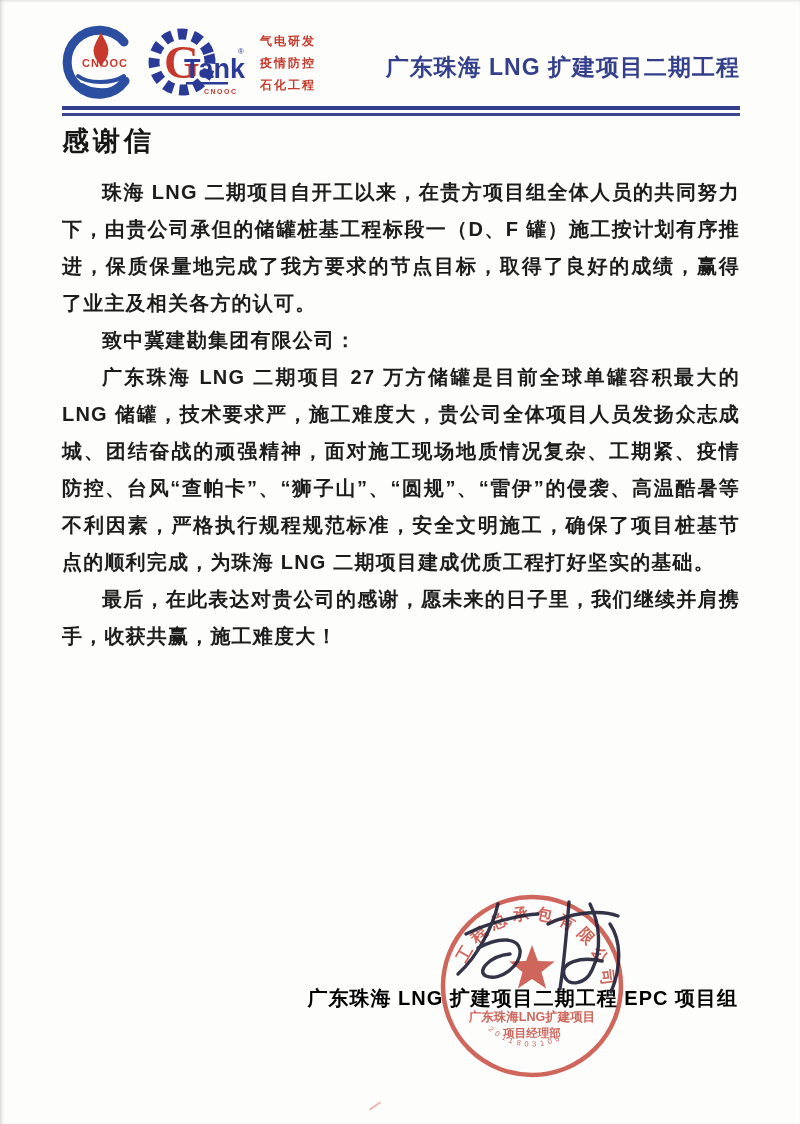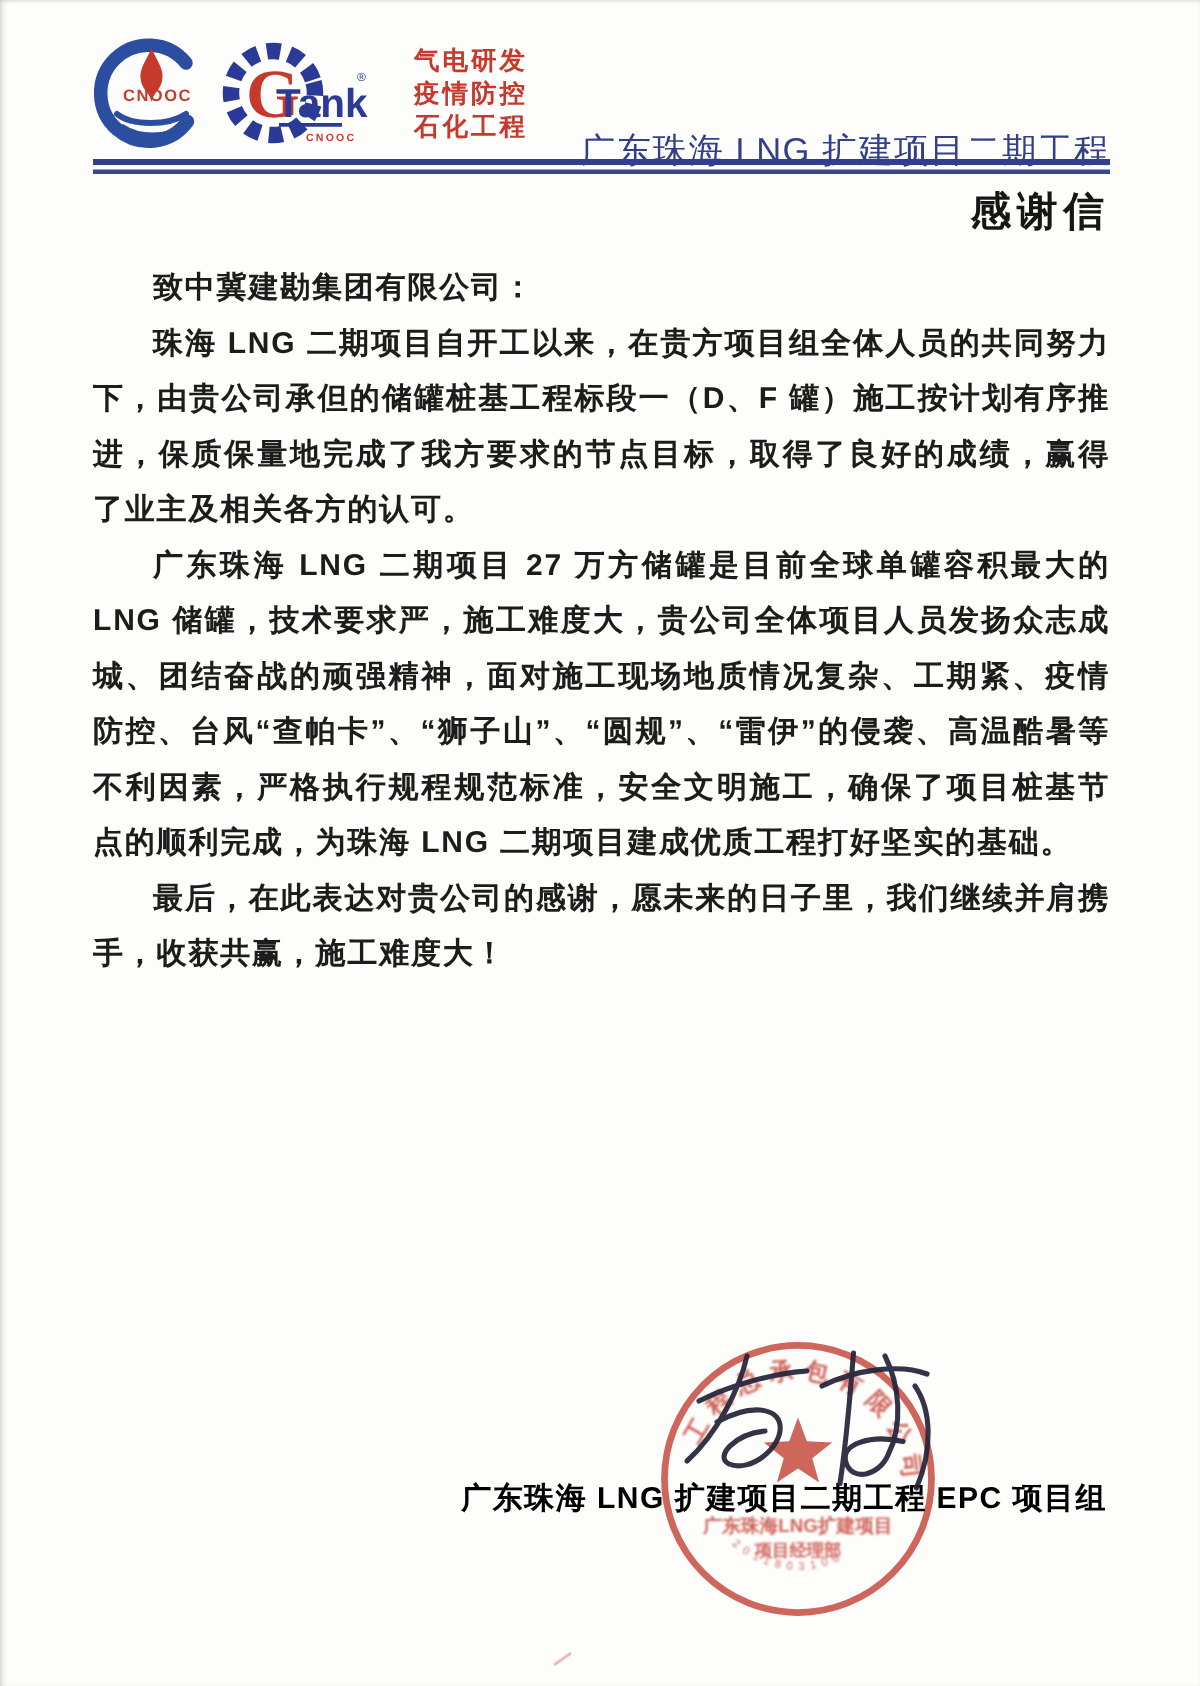--- a/index.html
+++ b/index.html
@@ -4,37 +4,37 @@
 <style>
   html,body{margin:0;padding:0;background:#9a9a9a;}
   .page{
     position:relative;width:800px;height:1124px;margin:0 auto;
     background:#fdfdfb;overflow:hidden;
     font-family:"Liberation Sans",sans-serif;
     box-shadow:inset 3px 0 4px -2px rgba(0,0,0,.18), inset 0 2px 3px -1px rgba(0,0,0,.10);
   }
   
   .logo-row{position:absolute;left:62px;top:24px;display:flex;align-items:center;gap:6px;}
-  .svc{color:#c6392c;font-weight:bold;font-size:17px;line-height:22px;letter-spacing:2px;margin-left:20px;}
+  .svc{color:#c6392c;font-weight:bold;font-size:12px;line-height:22px;letter-spacing:2px;margin-left:4px;}
   .proj-title{
     position:absolute;right:60px;top:52px;
-    color:#333f8a;font-weight:normal;font-size:23px;letter-spacing:1px;white-space:nowrap;margin-top:33px;
+    color:#333f8a;font-weight:bold;font-size:23px;letter-spacing:1px;white-space:nowrap;
   }
   .rule{position:absolute;left:62px;right:60px;top:106px;}
   .rule-top{height:4px;background:#333f8a;}
   .rule-gap{height:3px;background:transparent;}
   .rule-bot{height:3px;background:#3a468f;}
   
   .letter{
     position:absolute;left:62px;top:124px;width:678px;
     color:#1c1c1c;font-size:20px;line-height:37px;font-weight:600;
     letter-spacing:1.2px;text-align:justify;
   }
   .letter h1{
-    margin:0 0 16px 0;text-align:right;font-size:27px;letter-spacing:4px;
+    margin:0 0 16px 0;text-align:left;font-size:27px;letter-spacing:4px;
     color:#161616;font-weight:bold;line-height:34px;
   }
   .letter p{margin:0;text-indent:2em;}
   
   .stamp{position:absolute;left:436px;top:890px;width:192px;height:192px;z-index:1;}
   .sig{position:absolute;left:448px;top:894px;width:190px;height:115px;z-index:3;}
   .sign-org{
     position:absolute;right:62px;top:985px;z-index:2;
     font-size:20px;font-weight:600;color:#000000;letter-spacing:1px;white-space:nowrap;
   }
@@ -82,22 +82,22 @@
   <div class="proj-title">广东珠海 LNG 扩建项目二期工程</div>
 
   <div class="rule">
     <div class="rule-top"></div>
     <div class="rule-gap"></div>
     <div class="rule-bot"></div>
   </div>
 
   <div class="letter">
     <h1>感谢信</h1>
+    <p>珠海 LNG 二期项目自开工以来，在贵方项目组全体人员的共同努力下，由贵公司承但的储罐桩基工程标段一（D、F 罐）施工按计划有序推进，保质保量地完成了我方要求的节点目标，取得了良好的成绩，赢得了业主及相关各方的认可。</p>
     <p>致中冀建勘集团有限公司：</p>
-    <p>珠海 LNG 二期项目自开工以来，在贵方项目组全体人员的共同努力下，由贵公司承但的储罐桩基工程标段一（D、F 罐）施工按计划有序推进，保质保量地完成了我方要求的节点目标，取得了良好的成绩，赢得了业主及相关各方的认可。</p>
     <p>广东珠海 LNG 二期项目 27 万方储罐是目前全球单罐容积最大的 LNG 储罐，技术要求严，施工难度大，贵公司全体项目人员发扬众志成城、团结奋战的顽强精神，面对施工现场地质情况复杂、工期紧、疫情防控、台风“查帕卡”、“狮子山”、“圆规”、“雷伊”的侵袭、高温酷暑等不利因素，严格执行规程规范标准，安全文明施工，确保了项目桩基节点的顺利完成，为珠海 LNG 二期项目建成优质工程打好坚实的基础。</p>
     <p>最后，在此表达对贵公司的感谢，愿未来的日子里，我们继续并肩携手，收获共赢，施工难度大！</p>
   </div>
 
   <svg class="stamp" viewBox="0 0 192 192">
     <defs>
       <filter id="blur1">
           <feGaussianBlur stdDeviation="0.55"></feGaussianBlur>
         </filter>
       <path id="arcTop" d="M 25,100 A 71,71 0 0 1 167,100" fill="none"></path>

